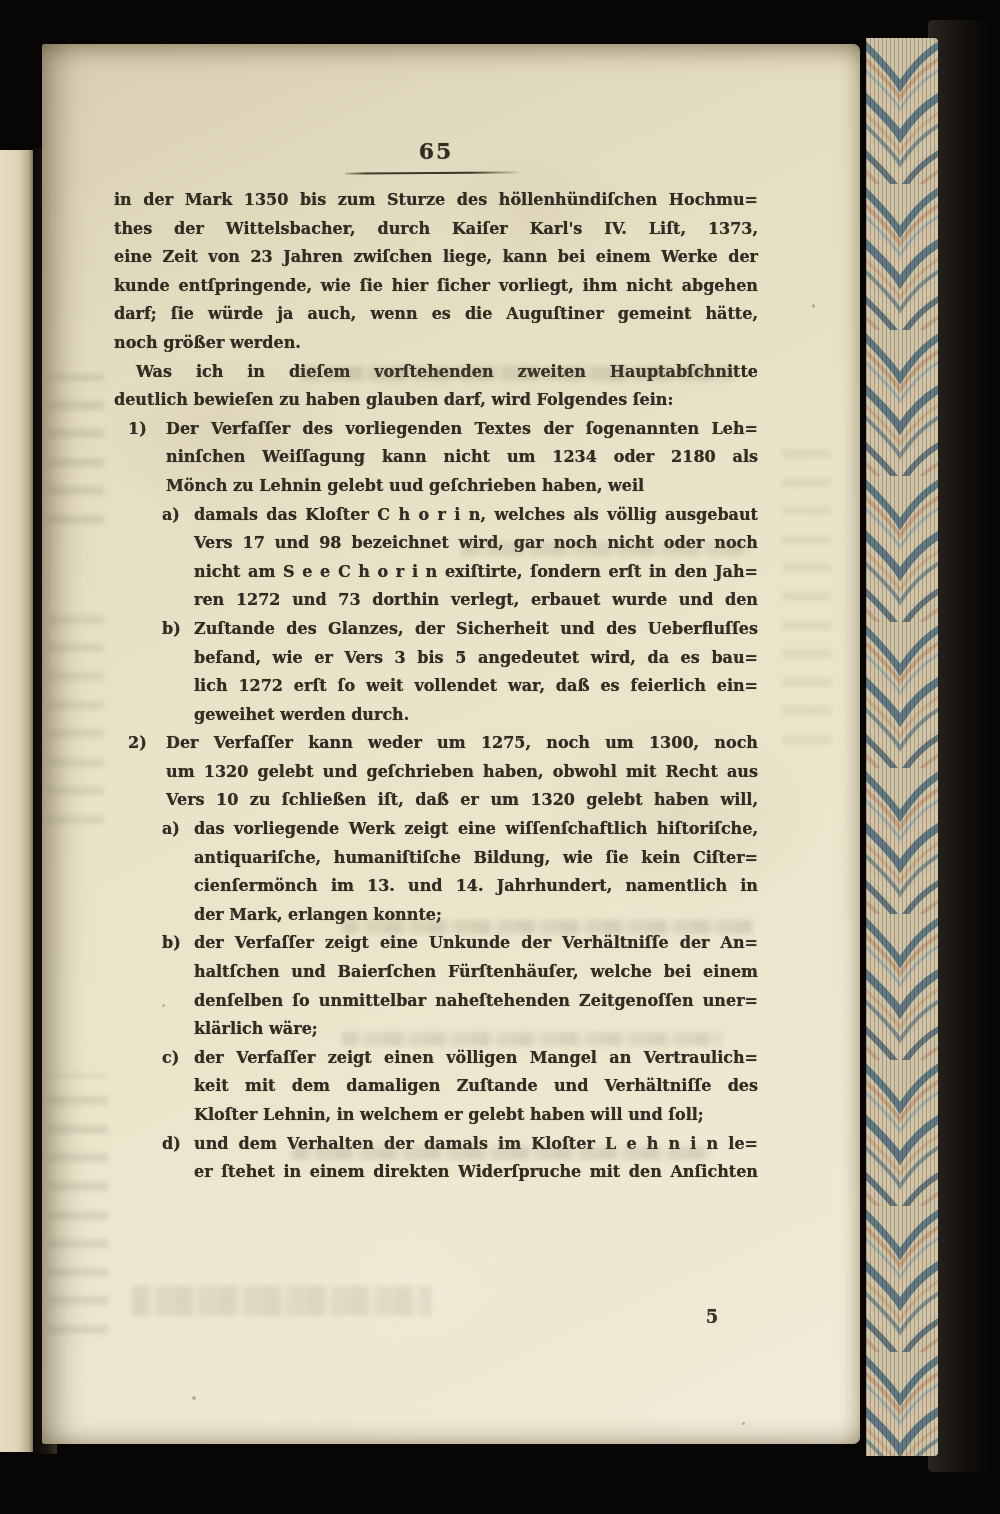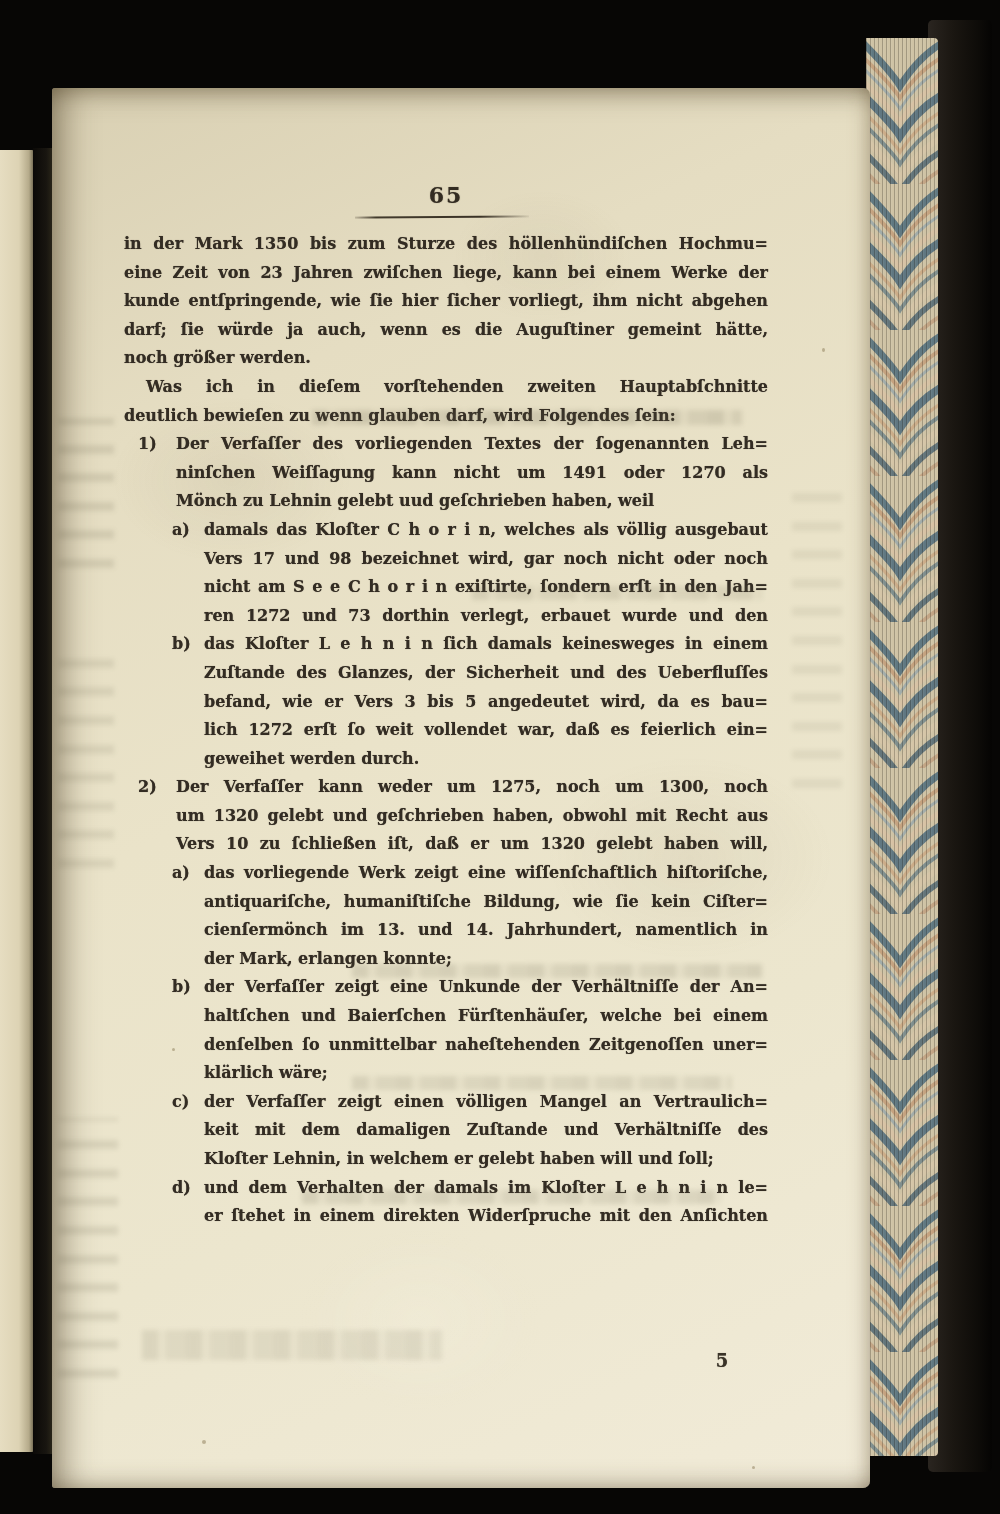--- a/index.html
+++ b/index.html
@@ -24,27 +24,27 @@
 
   
   .marble{position:absolute;left:866px;top:38px;width:72px;height:1418px;z-index:1;
     border-radius:0 4px 4px 0;overflow:hidden;
     box-shadow:inset -8px 0 10px -4px rgba(0,0,0,.6), inset 0 10px 12px -8px rgba(0,0,0,.7), inset 0 -10px 12px -8px rgba(0,0,0,.7);}
   .marble svg{display:block;}
   .marble::after{content:'';position:absolute;inset:0;
     background:repeating-linear-gradient(90deg, rgba(28,24,16,.25) 0 1px, rgba(255,255,250,.05) 1px 2px, transparent 2px 4px);}
 
   
-  .page{position:absolute;left:52px;top:44px;width:818px;height:1400px;z-index:2;
+  .page{position:absolute;left:42px;top:44px;width:818px;height:1400px;z-index:2;
     background:linear-gradient(155deg,#d9d0b3 0%,#e5ddc2 22%,#eae3c9 45%,#ece6ce 70%,#f1ebd8 100%);
     border-radius:3px 7px 7px 3px;
     box-shadow:inset 28px 0 34px -18px rgba(74,61,36,.55),
                inset -14px 0 20px -12px rgba(96,80,48,.38),
                inset 0 22px 26px -18px rgba(84,70,42,.5),
-               inset 0 -18px 24px -16px rgba(84,70,42,.35);margin-top:44px;}
+               inset 0 -18px 24px -16px rgba(84,70,42,.35);}
   .page::before{content:'';position:absolute;inset:0;pointer-events:none;border-radius:inherit;
     background:radial-gradient(200px 140px at 22% 28%, rgba(118,104,68,.08), transparent 60%),
                radial-gradient(240px 170px at 78% 55%, rgba(118,104,68,.07), transparent 60%),
                radial-gradient(200px 150px at 45% 88%, rgba(255,255,242,.14), transparent 60%),
                radial-gradient(150px 110px at 60% 12%, rgba(118,104,68,.06), transparent 60%);}
 
   .pagenum{position:absolute;left:72px;top:94px;width:644px;text-align:center;
     font-size:22px;font-weight:700;letter-spacing:2px;color:#332c22;
     text-shadow:0 0 1px rgba(51,44,34,.6);}
   .rule{position:absolute;left:303px;top:128px;width:174px;height:2px;
@@ -107,45 +107,45 @@
   </div>
 
   <div class="page">
 
     <div class="pagenum">65</div>
     <div class="rule"></div>
 
     <div class="text-block">
         <div class="para continuation">
           <div class="line j first">in der Mark 1350 bis zum Sturze des höllenhündiſchen Hochmu=</div>
+          <div class="line j">thes der Wittelsbacher, durch Kaiſer Karl's IV. Liſt, 1373,</div>
           <div class="line j">eine Zeit von 23 Jahren zwiſchen liege, kann bei einem Werke der</div>
           <div class="line j">kunde entſpringende, wie ſie hier ſicher vorliegt, ihm nicht abgehen</div>
           <div class="line j">darf; ſie würde ja auch, wenn es die Auguſtiner gemeint hätte,</div>
           <div class="line">noch größer werden.</div>
         </div>
         <div class="para indented">
           <div class="line j first">Was ich in dieſem vorſtehenden zweiten Hauptabſchnitte</div>
-          <div class="line">deutlich bewieſen zu wenn glauben darf, wird Folgendes ſein:</div>
+          <div class="line">deutlich bewieſen zu haben glauben darf, wird Folgendes ſein:</div>
         </div>
         <div class="para numbered">
           <span class="lbl">1)</span>
           <div class="line j first">Der Verfaſſer des vorliegenden Textes der ſogenannten Leh=</div>
-          <div class="line j">ninſchen Weiſſagung kann nicht um 1491 oder 1270 als</div>
+          <div class="line j">ninſchen Weiſſagung kann nicht um 1234 oder 2180 als</div>
           <div class="line">Mönch zu Lehnin gelebt uud geſchrieben haben, weil</div>
         </div>
         <div class="para lettered">
           <span class="lbl">a)</span>
           <div class="line j first">damals das Kloſter C h o r i n, welches als völlig ausgebaut</div>
           <div class="line j">Vers 17 und 98 bezeichnet wird, gar noch nicht oder noch</div>
           <div class="line j">nicht am S e e  C h o r i n exiſtirte, ſondern erſt in den Jah=</div>
           <div class="line j">ren 1272 und 73 dorthin verlegt, erbauet wurde und den</div>
         </div>
         <div class="para lettered">
           <span class="lbl">b)</span>
-          <div class="line j first">das Kloſter L e h n i n ſich damals keinesweges in einem</div>
           <div class="line j">Zuſtande des Glanzes, der Sicherheit und des Ueberfluſſes</div>
           <div class="line j">befand, wie er Vers 3 bis 5 angedeutet wird, da es bau=</div>
           <div class="line j">lich 1272 erſt ſo weit vollendet war, daß es feierlich ein=</div>
           <div class="line">geweihet werden durch.</div>
         </div>
         <div class="para numbered">
           <span class="lbl">2)</span>
           <div class="line j first">Der Verfaſſer kann weder um 1275, noch um 1300, noch</div>
           <div class="line j">um 1320 gelebt und geſchrieben haben, obwohl mit Recht aus</div>
           <div class="line j">Vers 10 zu ſchließen iſt, daß er um 1320 gelebt haben will,</div>

